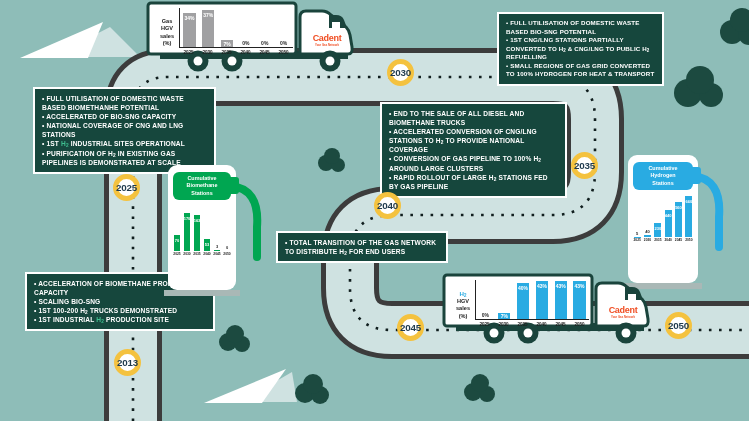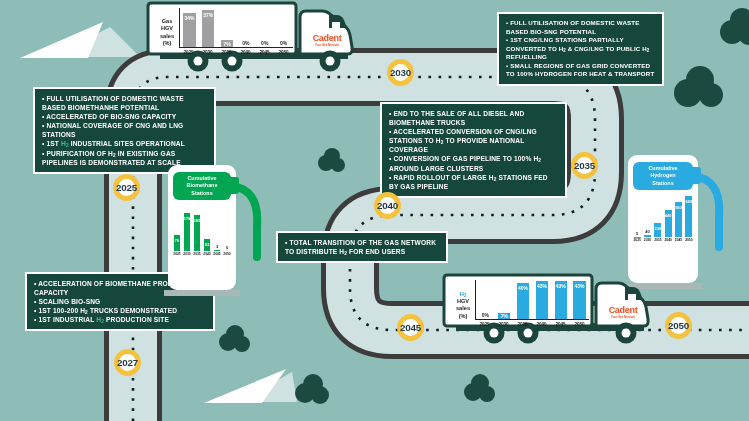--- a/index.html
+++ b/index.html
@@ -222,21 +222,21 @@
           <span class="ylab">2050</span>
         </div>
     </div>
     <svg class="nozzle" width="38" height="104" style="right:-28px;top:12px;">
       <path d="M4 9 Q34 11 31 50 L31 80" stroke="#29ABE2" stroke-width="8" fill="none" stroke-linecap="round"></path>
       <rect x="0" y="0" width="13" height="17" rx="3" fill="#29ABE2"></rect>
     </svg>
     <div class="base"></div>
   </div>
 
-  <div class="marker" style="left:114px;top:349px;">2027</div>
+  <div class="marker" style="left:114px;top:349px;">2013</div>
   <div class="marker" style="left:113px;top:174px;">2025</div>
   <div class="marker" style="left:387px;top:59px;">2030</div>
   <div class="marker" style="left:571px;top:152px;">2035</div>
   <div class="marker" style="left:374px;top:192px;">2040</div>
   <div class="marker" style="left:397px;top:314px;">2045</div>
   <div class="marker" style="left:665px;top:312px;">2050</div>
 
   <div class="truck" style="left:146px;top:1px;">
     <svg width="212" height="72" viewBox="0 0 212 72">
       <rect x="14" y="50" width="188" height="8" fill="#1A443C"></rect>

